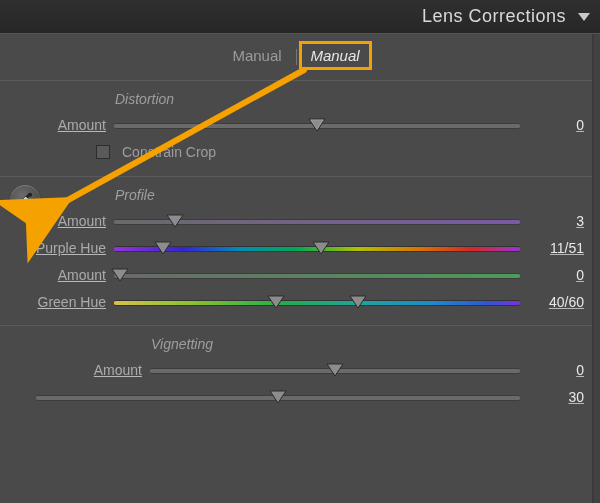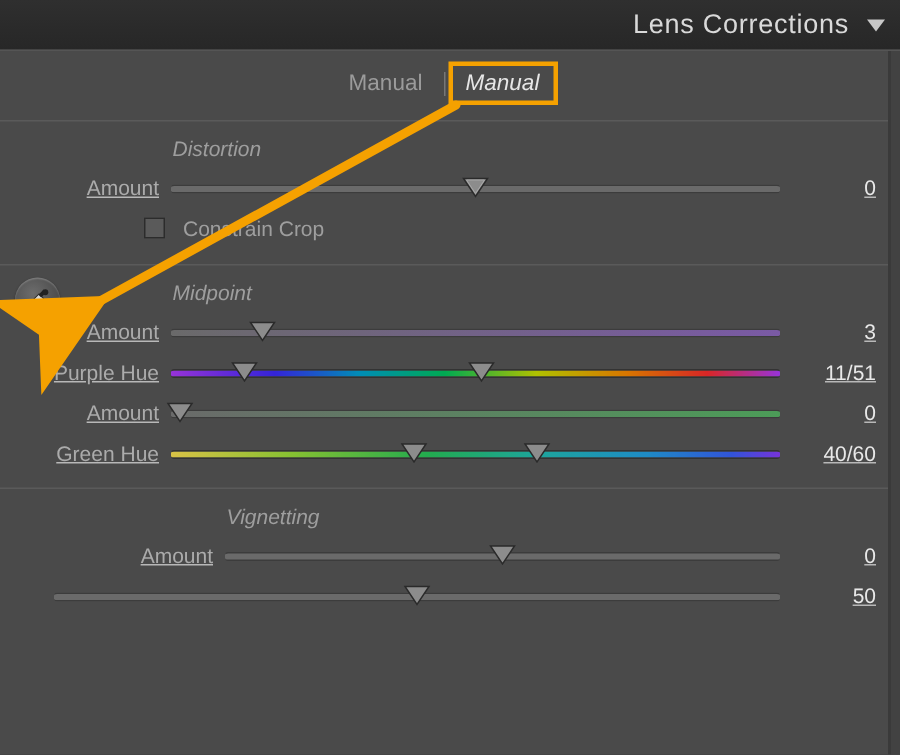--- a/index.html
+++ b/index.html
@@ -216,21 +216,21 @@
   <div class="section" style="position:relative;">
     <div class="tool-eyedrop" style="top:8px;">
       <svg width="18" height="18" viewBox="0 0 18 18">
         <path d="M3 15 L4 11 L10 5 L13 8 L7 14 Z" fill="#d6d6d6" stroke="#2a2a2a" stroke-width="0.7"></path>
         <rect x="11" y="2.2" width="2.6" height="5" transform="rotate(45 12.3 4.7)" fill="#222"></rect>
         <circle cx="14.2" cy="3.8" r="2" fill="#222"></circle>
         <path d="M2.5 15.5 L4 14" stroke="#2a2a2a" stroke-width="1.4" stroke-linecap="round"></path>
       </svg>
     </div>
 
-    <div class="section-heading">Midpoint</div>
+    <div class="section-heading">Profile</div>
 
     <div class="row">
       <div class="labcell">Amount</div>
       <div class="slidercell">
         <div class="track" style="background:linear-gradient(90deg,#6a6a6a 0%,#7a5aa5 100%);"></div>
         <div class="knob" style="left:15%">
           <svg width="18" height="14" viewBox="0 0 18 14">
               <path d="M1 1 H17 L9 13 Z" fill="#8c8c8c" stroke="#2a2a2a" stroke-width="1"></path>
             </svg>
         </div>
@@ -305,21 +305,21 @@
     </div>
     <div class="row">
       <div class="slidercell">
         <div class="track"></div>
         <div class="knob" style="left:50%">
           <svg width="18" height="14" viewBox="0 0 18 14">
               <path d="M1 1 H17 L9 13 Z" fill="#8c8c8c" stroke="#2a2a2a" stroke-width="1"></path>
             </svg>
         </div>
       </div>
-      <div class="valcell">50</div>
+      <div class="valcell">30</div>
     </div>
   </div>
 
 </div>
 
 <svg class="arrow-annot" style="left:0;top:0;" width="600" height="503">
   <defs>
     <marker id="ah" markerWidth="16" markerHeight="14" refX="3" refY="7" orient="auto">
       <path d="M14 1 L2 7 L14 13 L11 7 Z" fill="#f5a100"></path>
     </marker>

